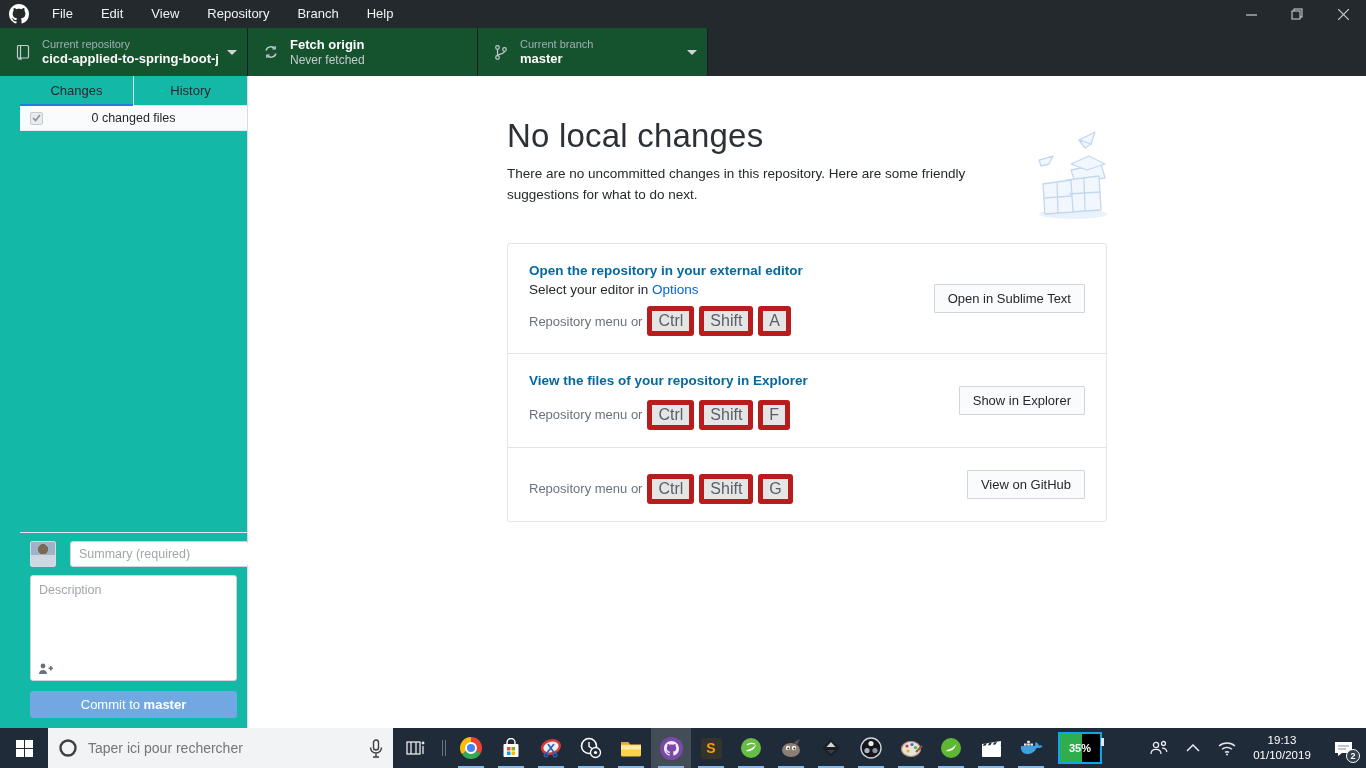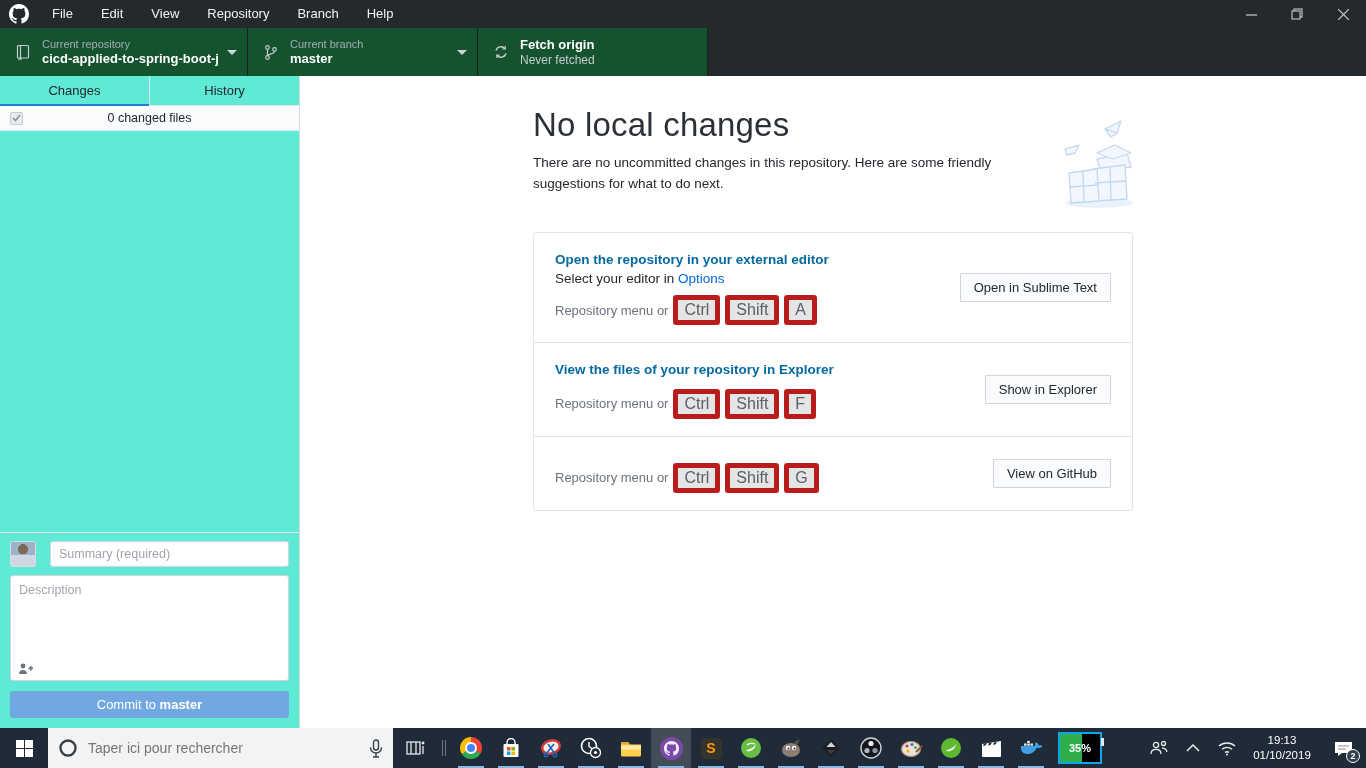--- a/index.html
+++ b/index.html
@@ -24,21 +24,21 @@
   .tb-label { font-size:11px; color:#a6adb4; line-height:14px; }
   .tb-value { font-size:13px; font-weight:bold; color:#fff; line-height:16px; white-space:nowrap; }
   .tb-status { font-size:12px; color:#c6cbd1; line-height:15px; }
   .chev-down { width:0; height:0; border-left:5px solid transparent; border-right:5px solid transparent;
                border-top:5px solid #d1d5da; margin-left:8px; flex:none; }
 
   
   .app-body { position:absolute; top:76px; left:0; right:0; bottom:40px; display:flex; }
 
   
-  .sidebar { width:300px; flex:none; border-right:1px solid #d9dde1; display:flex; flex-direction:column; background:#5eead4; }
+  .sidebar { width:248px; flex:none; border-right:1px solid #d9dde1; display:flex; flex-direction:column; background:#14b8a6;padding-left:20px; }
   .tabs { display:flex; height:30px; border-bottom:1px solid #e1e4e8; flex:none; }
   .tab { flex:1; display:flex; align-items:center; justify-content:center; font-size:13px; color:#24292e; position:relative; }
   .tab + .tab { border-left:1px solid #e1e4e8; }
   .tab.active::after { content:""; position:absolute; left:0; right:0; bottom:-1px; height:2px; background:#1f7ce0; }
   .files-row { height:25px; background:#fafbfc; border-bottom:1px solid #e8eaed; display:flex; align-items:center; flex:none; }
   .cbx { width:13px; height:13px; border:1px solid #c6cbd1; border-radius:2px; background:#e9ecef;
          margin-left:10px; display:flex; align-items:center; justify-content:center; }
   .files-label { flex:1; text-align:center; font-size:12.5px; color:#24292e; margin-right:23px; }
   .sidebar-fill { flex:1; }
   .commit-form { flex:none; border-top:1px solid #e1e4e8; padding:8px 10px 10px; }
@@ -52,21 +52,21 @@
   .desc-box { position:relative; margin-top:8px; border:1px solid #d1d5da; border-radius:3px; height:106px; background:#fff; }
   .desc-area { width:100%; height:78px; border:none; resize:none; outline:none; padding:7px 8px;
                font-size:12.5px; font-family:"Liberation Sans",sans-serif; color:#24292e; background:transparent; }
   .desc-foot { position:absolute; left:7px; bottom:5px; }
   .commit-btn { margin-top:10px; width:100%; height:27px; border:none; border-radius:3px; background:#72a8e1;
                 color:#fff; font-size:13px; font-family:"Liberation Sans",sans-serif; }
   .commit-btn b { font-weight:bold; }
 
   
   .main { flex:1; background:#fff; position:relative; }
-  .content { width:600px; margin:1px auto; padding-top:29px; position:relative; }
+  .content { width:600px; margin:12px auto; padding-top:29px; position:relative; }
   .h1 { font-size:33px; font-weight:300; color:#2b3137; letter-spacing:.2px; }
   .subtitle { margin-top:9px; width:500px; font-size:13.5px; line-height:1.55; color:#24292e; }
   .illustration { position:absolute; top:34px; right:-8px; }
   .cards { margin-top:37px; border:1px solid #e1e4e8; border-radius:3px; }
   .card-row { display:flex; align-items:center; justify-content:space-between; padding:17px 21px; }
   .card-row + .card-row { border-top:1px solid #e1e4e8; }
   .card-title { font-size:13.5px; font-weight:bold; color:#0369a1; line-height:1.45; }
   .card-line2 { font-size:13.5px; color:#24292e; margin-top:2px; }
   .link { color:#0366d6; }
   .hint-row { margin-top:9px; font-size:13px; color:#6a737d; display:flex; align-items:center; gap:5px; }
@@ -160,46 +160,46 @@
         </svg>
       </span>
       <span class="tb-text">
         <div class="tb-label">Current repository</div>
         <div class="tb-value">cicd-applied-to-spring-boot-jav...</div>
       </span>
       <span class="chev-down"></span>
     </div>
     <div class="tb-section" style="width:230px">
       <span class="tb-icon">
+        <svg width="16" height="16" fill="none" stroke="#c6cbd1" stroke-width="1.4">
+          <path d="M3 6.5a5.2 5.2 0 0 1 9-1.8"></path>
+            <path d="M13 9.5a5.2 5.2 0 0 1-9 1.8"></path>
+          <path d="M12.2 2v3h-3" stroke-width="1.2"></path>
+            <path d="M3.8 14v-3h3" stroke-width="1.2"></path>
+        </svg>
+      </span>
+      <span class="tb-text">
+        <div class="tb-value">Fetch origin</div>
+        <div class="tb-status">Never fetched</div>
+      </span>
+    </div>
+    <div class="tb-section" style="width:230px">
+      <span class="tb-icon">
         <svg width="16" height="17" fill="none" stroke="#c6cbd1" stroke-width="1.2">
           <circle cx="4.5" cy="3.5" r="1.8"></circle>
             <circle cx="4.5" cy="13.5" r="1.8"></circle>
             <circle cx="11.5" cy="5.5" r="1.8"></circle>
           <path d="M4.5 5.3v6.4 M11.5 7.3c0 3.2-7 2.4-7 4.4"></path>
         </svg>
       </span>
       <span class="tb-text">
         <div class="tb-label">Current branch</div>
         <div class="tb-value">master</div>
       </span>
       <span class="chev-down"></span>
-    </div>
-    <div class="tb-section" style="width:230px">
-      <span class="tb-icon">
-        <svg width="16" height="16" fill="none" stroke="#c6cbd1" stroke-width="1.4">
-          <path d="M3 6.5a5.2 5.2 0 0 1 9-1.8"></path>
-            <path d="M13 9.5a5.2 5.2 0 0 1-9 1.8"></path>
-          <path d="M12.2 2v3h-3" stroke-width="1.2"></path>
-            <path d="M3.8 14v-3h3" stroke-width="1.2"></path>
-        </svg>
-      </span>
-      <span class="tb-text">
-        <div class="tb-value">Fetch origin</div>
-        <div class="tb-status">Never fetched</div>
-      </span>
     </div>
   </div>
 
   <div class="app-body">
 
     <div class="sidebar">
       <div class="tabs">
         <div class="tab active">Changes</div>
         <div class="tab">History</div>
       </div>

